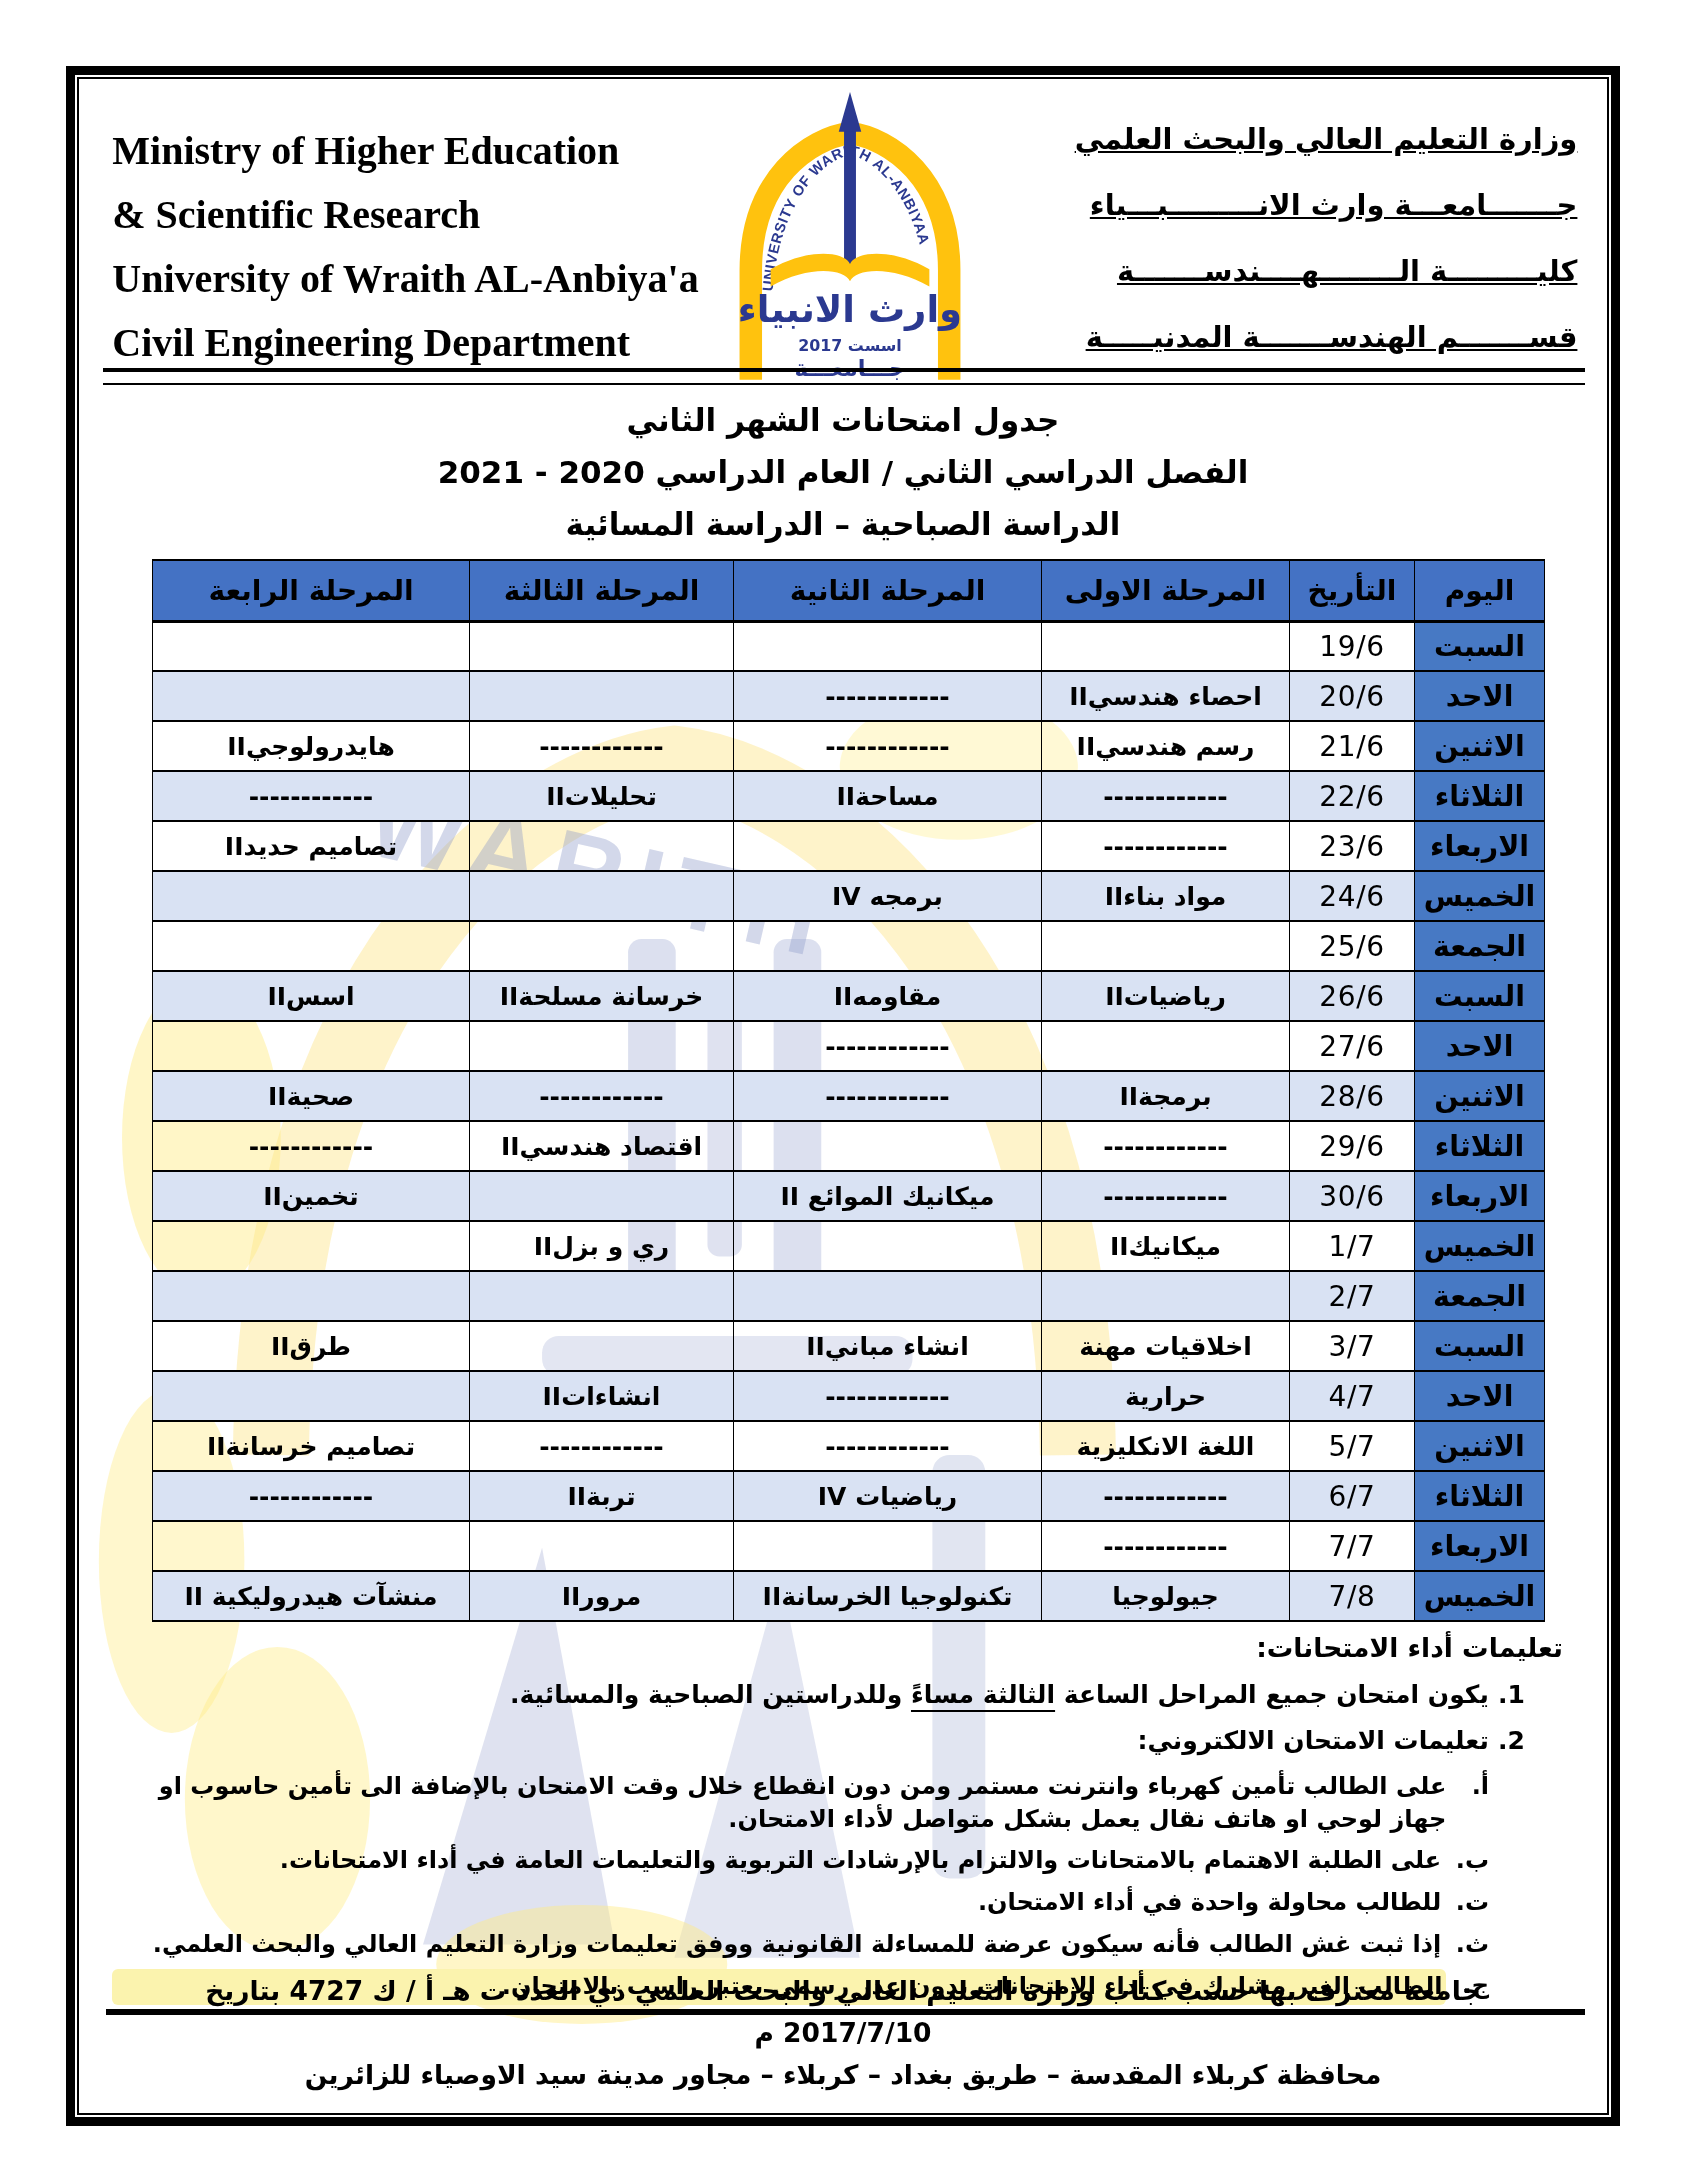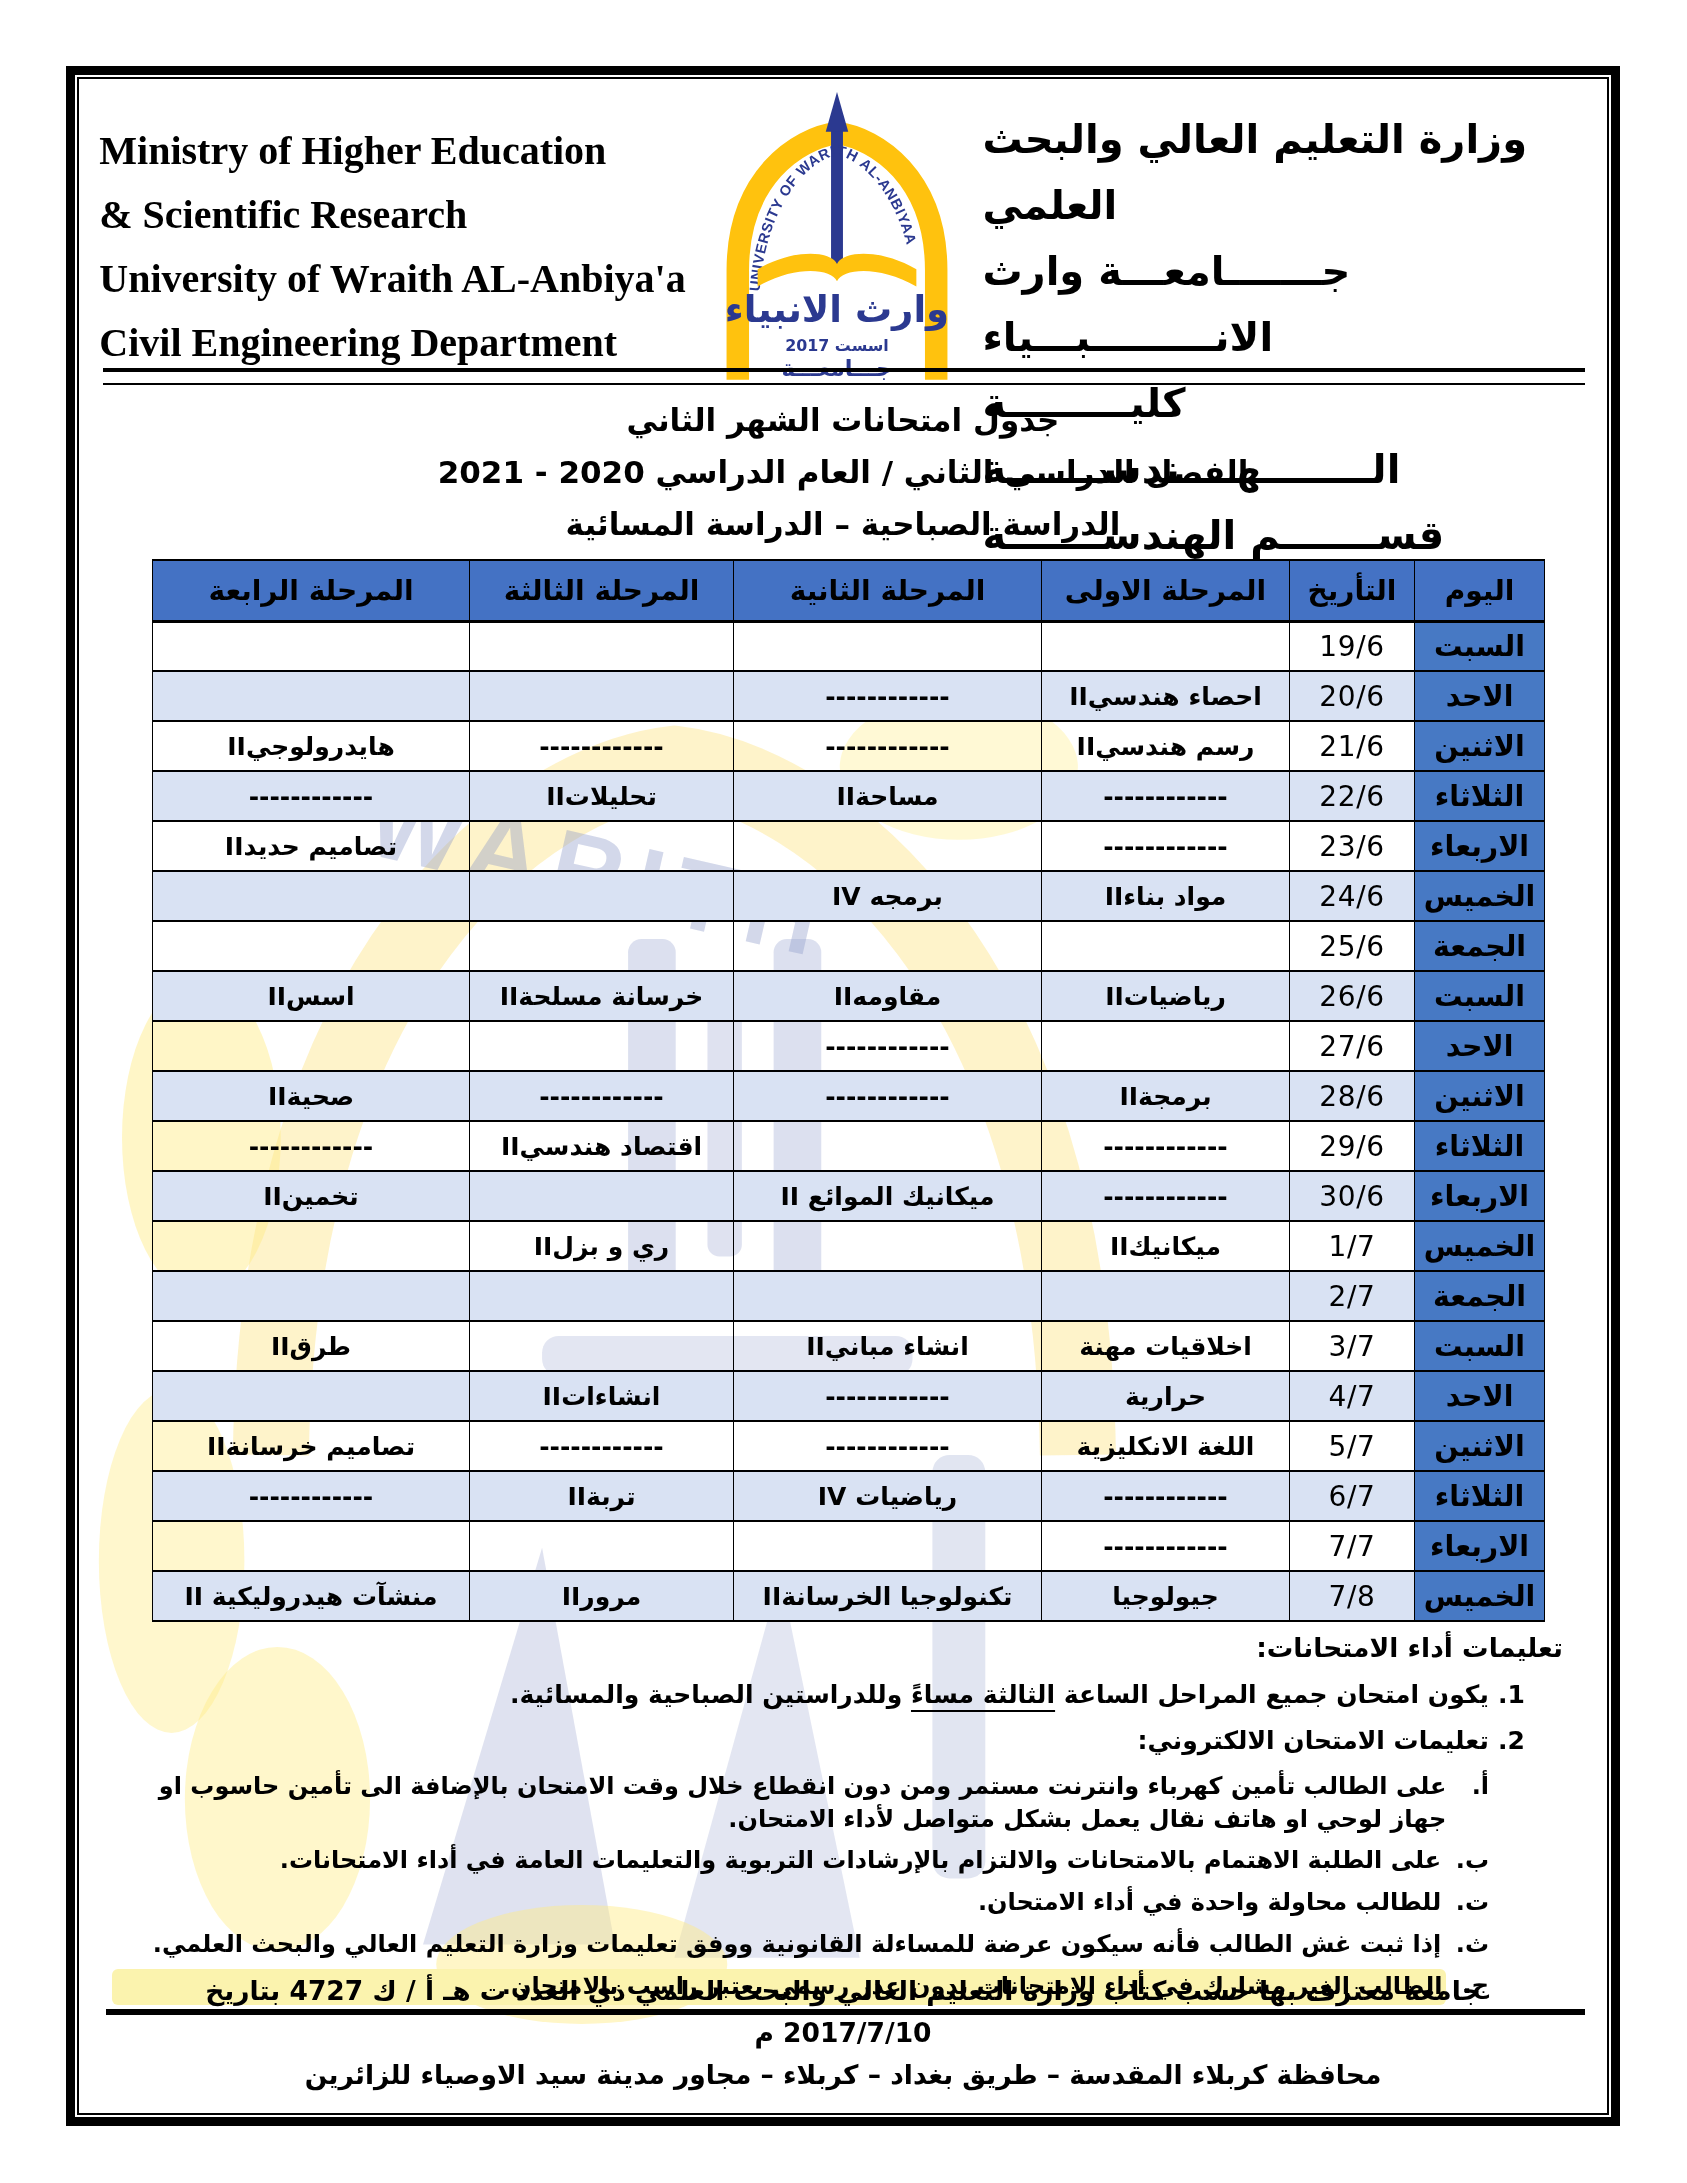--- a/index.html
+++ b/index.html
@@ -11,29 +11,29 @@
   .page-frame{
     position:absolute;left:66px;top:66px;width:1536px;height:2042px;
     border:9.3px solid #000;z-index:3;pointer-events:none;
   }
   .page-frame-inner{
     position:absolute;inset:2px;border:2.6px solid #000;
   }
   
   .watermark{position:absolute;left:79px;top:423px;z-index:1;}
   
-  .header{position:absolute;left:96px;top:99px;width:1475px;height:265px;z-index:2;}
+  .header{position:absolute;left:109px;top:99px;width:1475px;height:265px;z-index:2;}
   .header-english{
     position:absolute;left:3.3px;top:20px;width:662px;
     font-family:"Liberation Serif", serif;font-weight:bold;font-size:40px;line-height:64px;
   }
   .logo-box{position:absolute;left:612px;top:-6.6px;width:258px;height:291px;}
   .header-arabic{
-    position:absolute;right:6.6px;top:6.6px;width:582px;direction:rtl;text-align:left;
-    font-weight:bold;font-size:40px;line-height:66px;
+    position:absolute;right:6.6px;top:6.6px;width:582px;direction:rtl;text-align:right;
+    font-weight:bold;font-size:29px;line-height:66px;text-decoration:underline;
   }
   .header-rule{
     position:absolute;left:103px;top:368px;width:1482px;height:10.6px;z-index:2;
     border-top:4.6px solid #000;border-bottom:2.6px solid #000;
   }
   
   .title-block{
     position:absolute;left:198px;top:394px;width:1290px;z-index:2;direction:rtl;
     text-align:center;font-weight:bold;font-size:31px;line-height:52px;
   }

